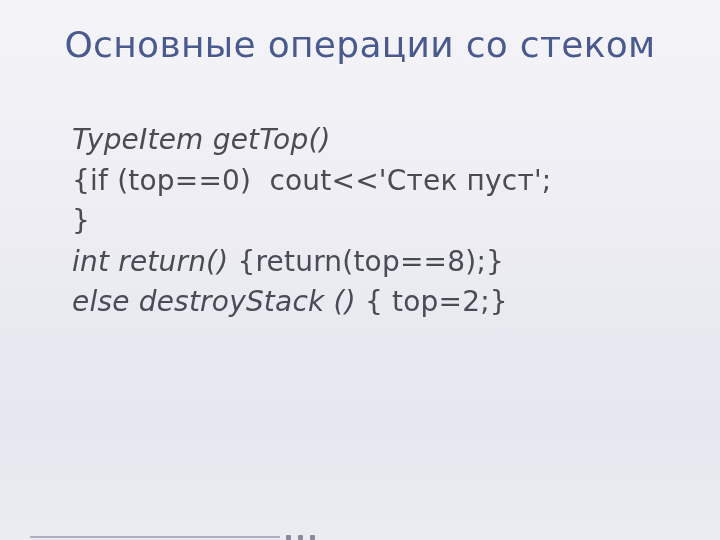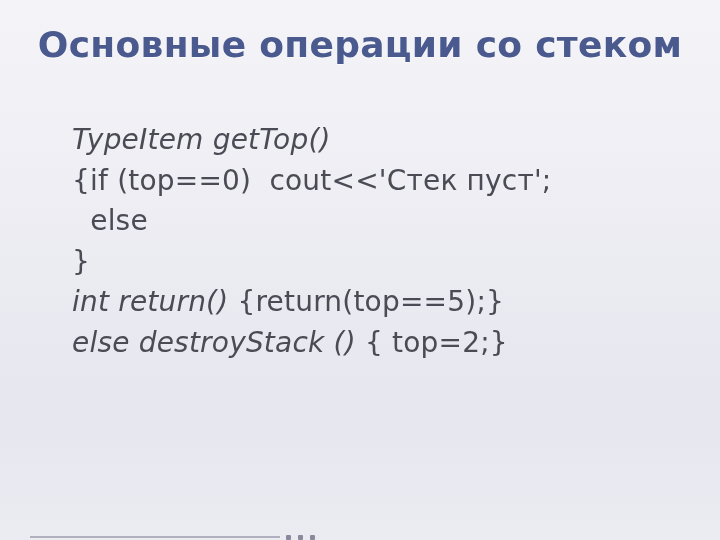--- a/index.html
+++ b/index.html
@@ -31,21 +31,21 @@
     box-sizing: border-box;
   }
   .title {
     position: absolute;
     top: 24px;
     left: 0;
     right: 0;
     text-align: center;
     color: #4a5a8f;
     font-size: 36px;
-    font-weight: 700;
+    font-weight: 400;
     letter-spacing: 0.3px;
     text-shadow: 0 1px 1px rgba(255,255,255,0.7);
   }
   .body {
     position: absolute;
     top: 120px;
     left: 72px;
     right: 40px;
     color: #4b4b55;
     font-size: 28px;
@@ -87,23 +87,22 @@
 </head>
 <body>
 
 <div class="slide">
 
   <div class="title">Основные операции со стеком</div>
 
   <div class="body">
     <div class="line italic">TypeItem getTop()</div>
     <div class="line">{if (top==0)  cout&lt;&lt;'Стек пуст';</div>
-    <div class="line">  else </div>
     <div class="line">}</div>
-    <div class="line"><span class="italic">int return() </span><span>{return(top==5);}</span></div>
+    <div class="line"><span class="italic">int return() </span><span>{return(top==8);}</span></div>
     <div class="line"></div>
     <div class="line"><span class="italic">else destroyStack ()</span><span> { top=2;}</span></div>
   </div>
 
   <div class="footer-deco">
     <div class="seg1"></div>
     <div class="dot d1"></div>
     <div class="dot d2"></div>
     <div class="dot d3"></div>
   </div>

